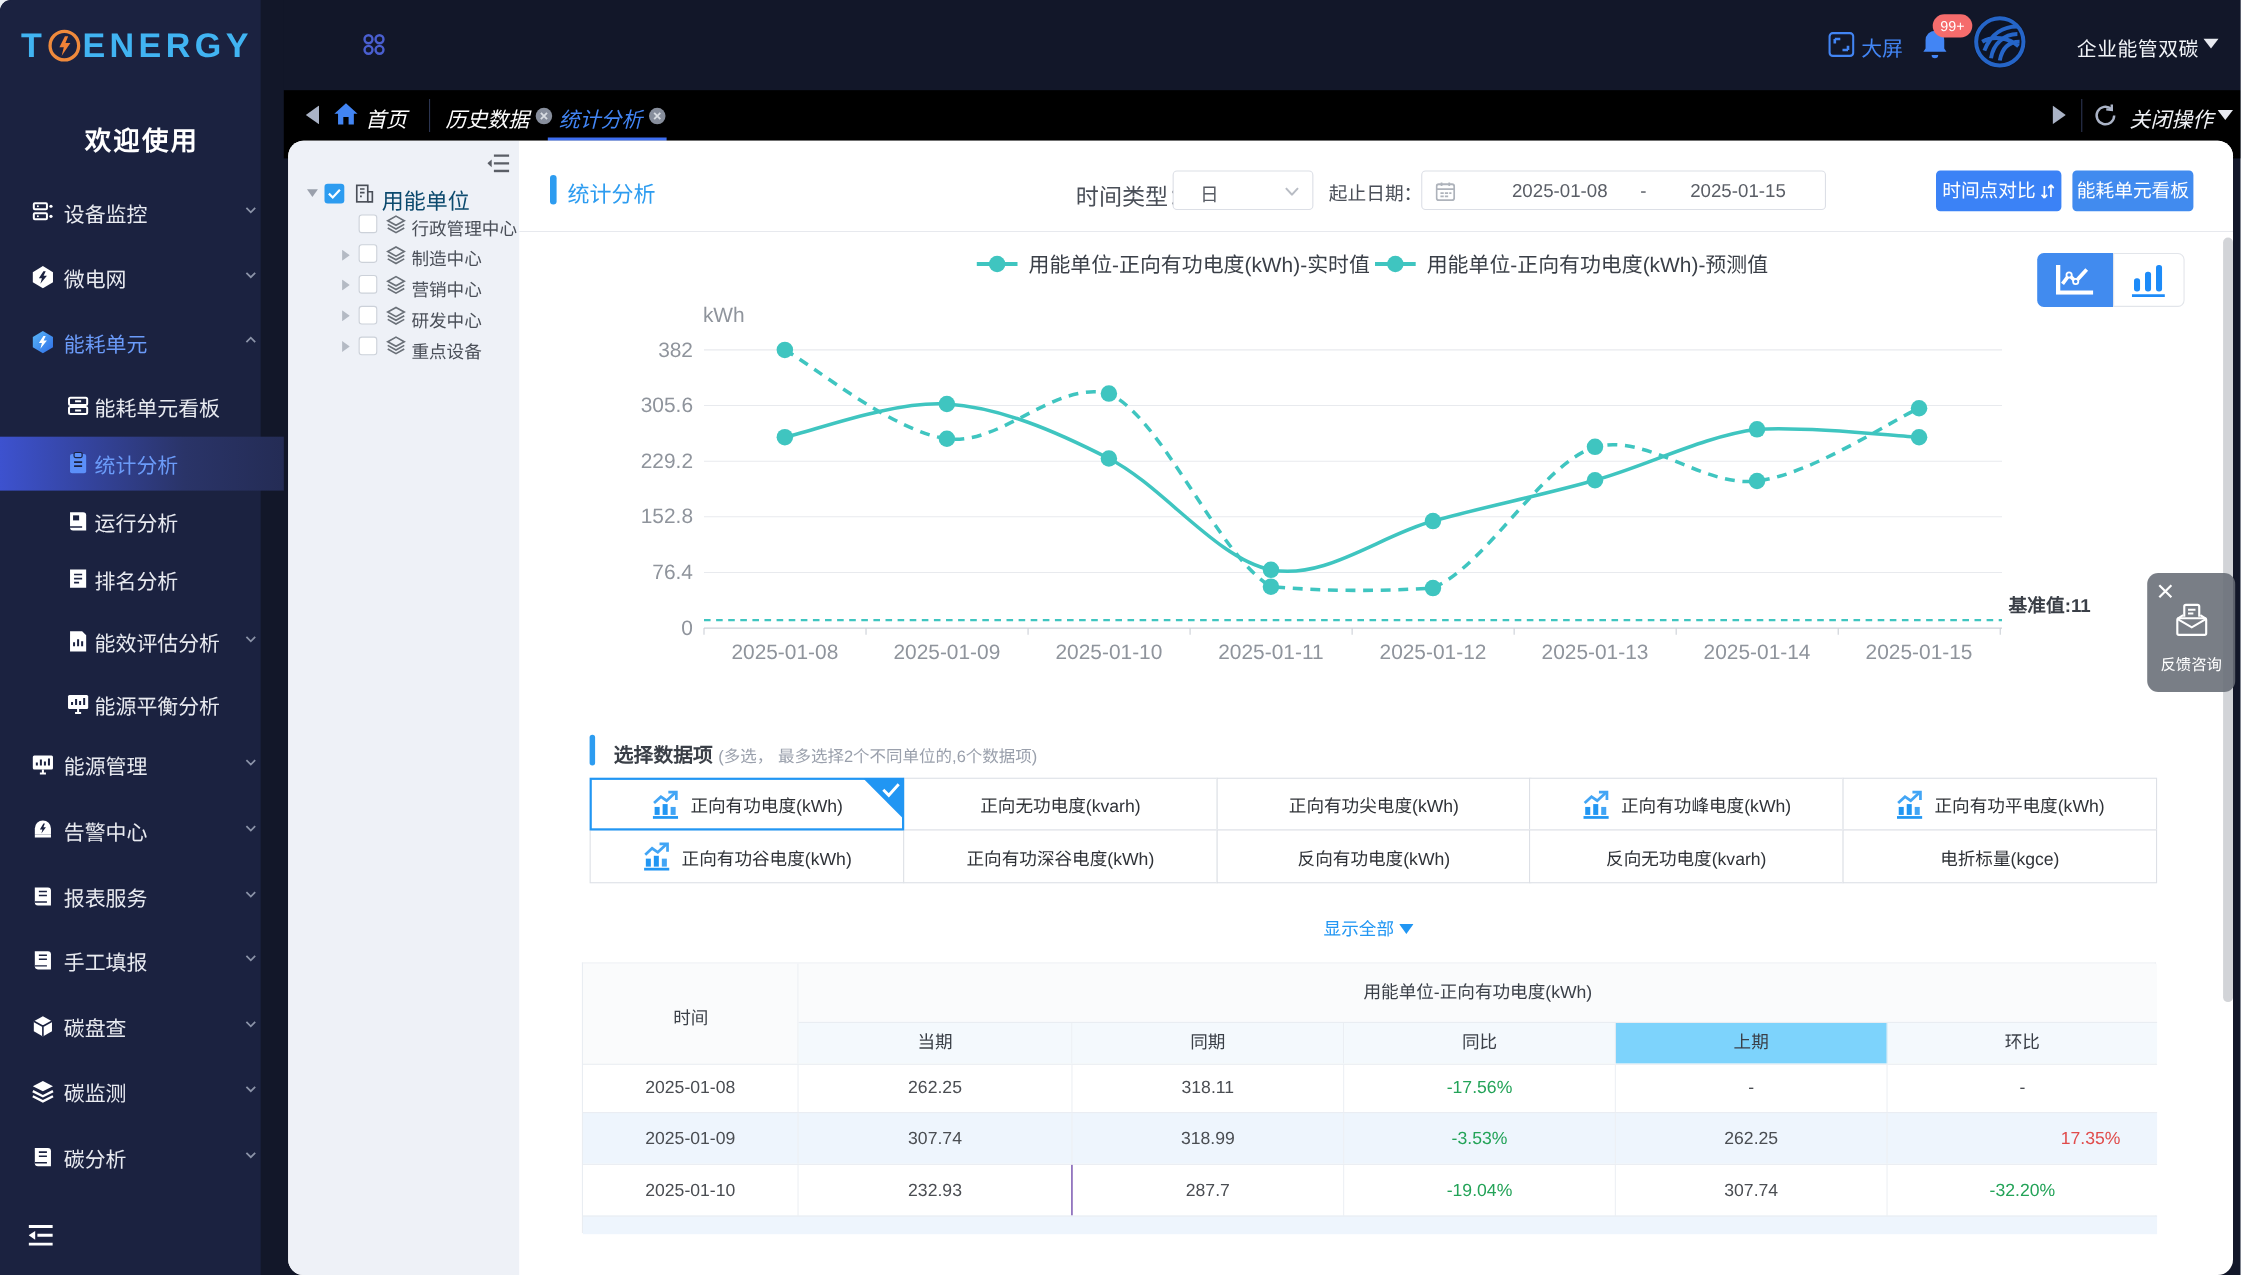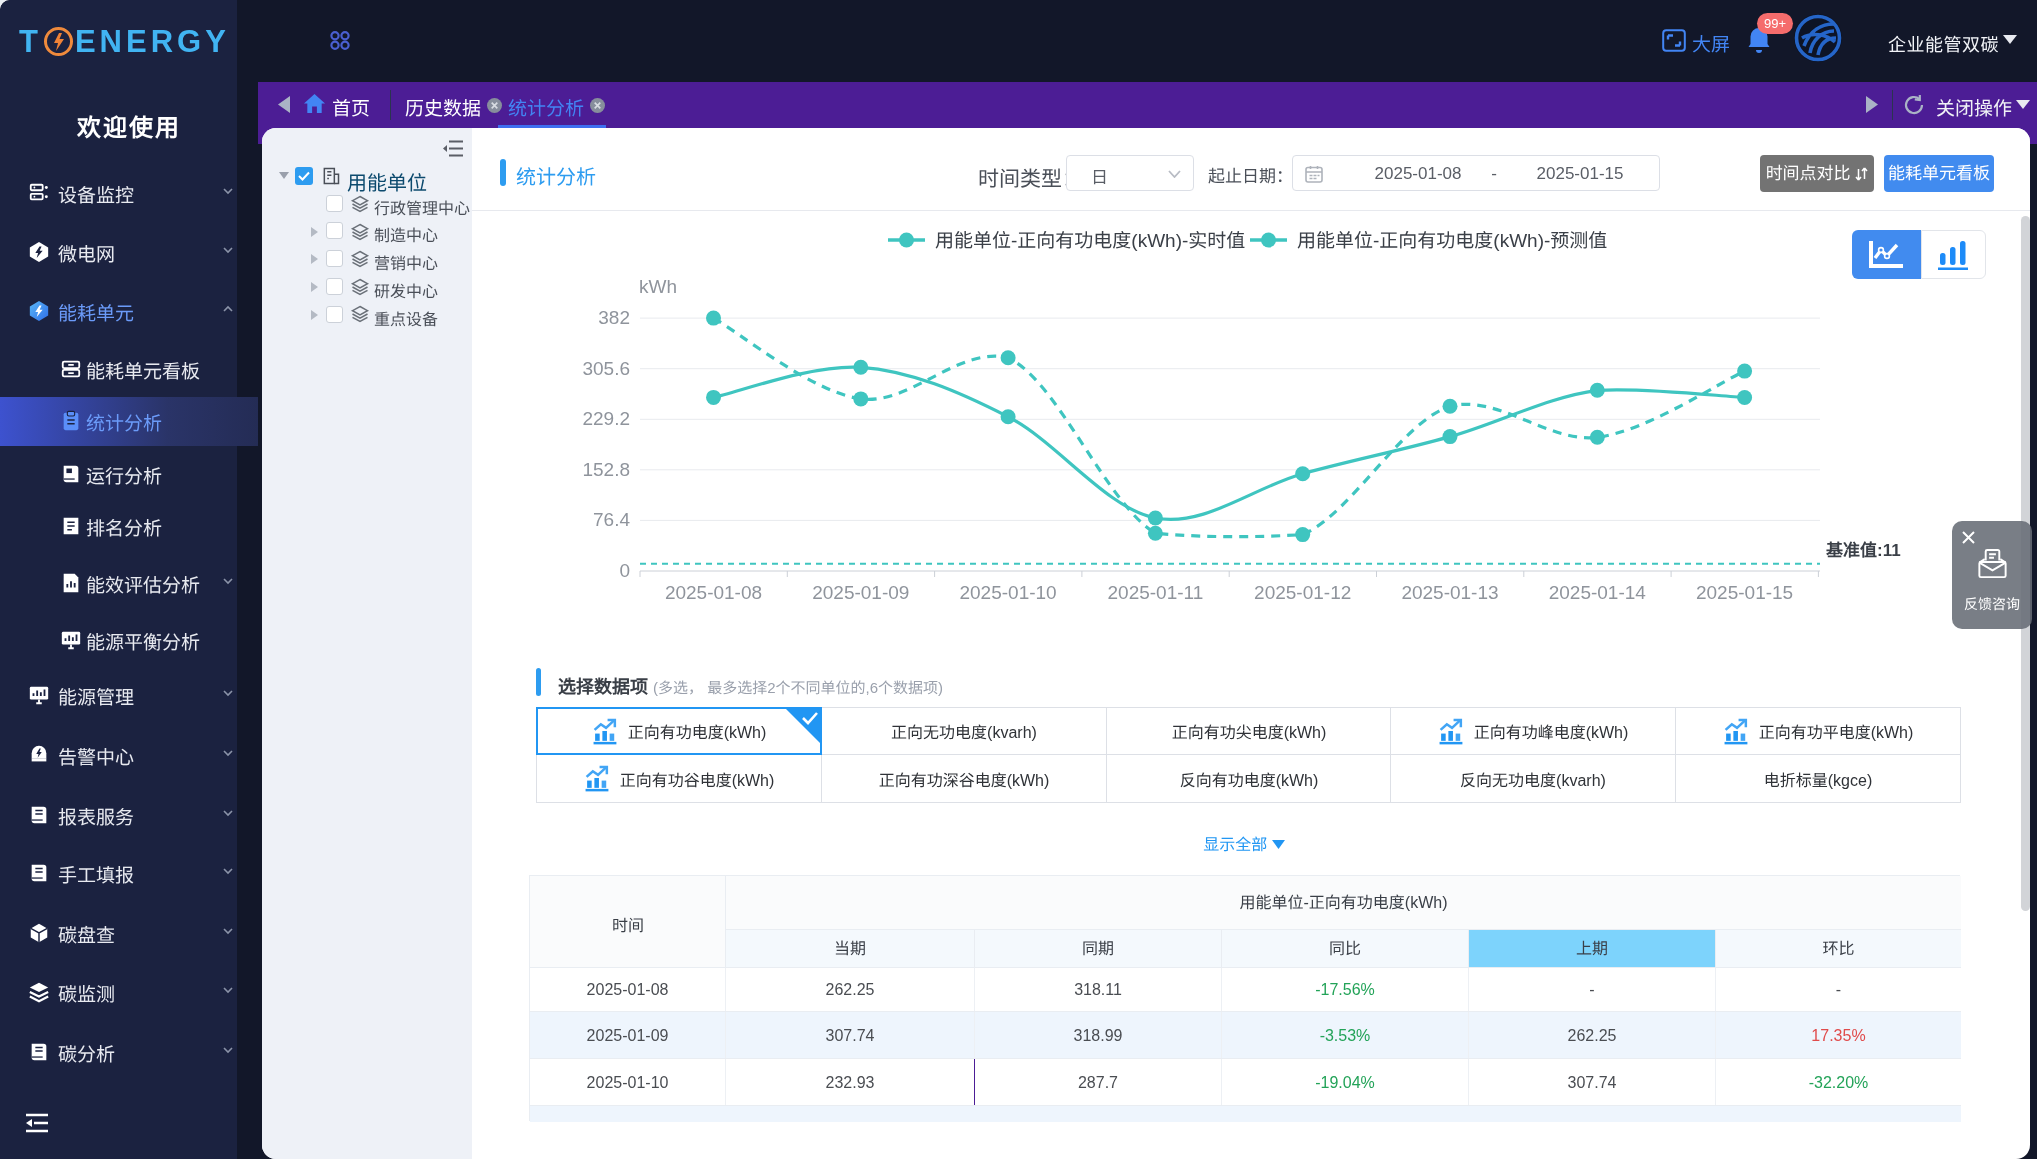--- a/index.html
+++ b/index.html
@@ -14,21 +14,21 @@
 .welcome { position:absolute; left:0; top:108px; width:258px; text-align:center; color:#fff; font-size:24px; font-weight:bold; letter-spacing:2px; }
 .mi { position:absolute; left:0; width:258px; height:44px; color:#e8eaf0; font-size:19px; }
 .mi .ic { position:absolute; left:28px; top:11px; width:22px; height:22px; }
 .mi .tx { position:absolute; left:58px; top:9px; }
 .mi .ar { position:absolute; right:24px; top:14px; width:12px; height:12px; }
 .mi.sub .ic { left:60px; }
 .mi.sub .tx { left:86px; }
 .mi.blue { color:#6b9bf9; }
 .active-band { position:absolute; left:0; top:397px; width:258px; height:49px; background:linear-gradient(90deg,#3d52cf 0%,#2a3468 65%,#242c55 100%); }
 #topbar { position:absolute; left:258px; top:0; width:1779px; height:82px; background:#121729; }
-#tabbar { position:absolute; left:258px; top:82px; width:1779px; height:62px; background:#4c1d95; }
+#tabbar { position:absolute; left:258px; top:82px; width:1779px; height:62px; background:#000000;font-style:italic; }
 #wrapper { position:absolute; left:262px; top:128px; width:1768px; height:1031px; background:#fff; border-radius:14px; }
 #treepanel { position:absolute; left:0; top:0; width:210px; height:1031px; background:#eef1f7; border-top-left-radius:14px; border-bottom-left-radius:14px; }
 #main { position:absolute; left:210px; top:0; width:1558px; height:1031px; }
 #filterbar { position:absolute; left:0; top:0; width:1558px; height:83px; border-bottom:1px solid #e7e9ee; border-top-right-radius:14px; background:#fff; }
 .sec-title-bar { position:absolute; width:6px; height:27px; border-radius:3px; background:#2d9cf0; }
 .btn { position:absolute; height:37px; border-radius:4px; color:#fff; font-size:17px; text-align:center; line-height:37px; }
 .cell { position:absolute; border:1px solid #dde0e6; background:#fff; font-size:16px; color:#2f3237; display:flex; align-items:center; justify-content:center; }
 .tbl-txt { color:#4a4d52; }
 .green { color:#23a358; }
 .red { color:#e04b4b; }
@@ -176,21 +176,21 @@
       <div style="position:absolute;left:820px;top:27px;width:368px;height:36px;border:1px solid #dcdfe6;border-radius:4px;background:#fff;">
         <svg style="position:absolute;left:12px;top:9px;" width="18" height="18" viewBox="0 0 18 18" fill="none" stroke="#aeb3bb" stroke-width="1.6">
               <rect x="1" y="2.5" width="16" height="14.5" rx="2"></rect>
               <path d="M1 7 h16 M5.5 1 v3 M12.5 1 v3"></path>
               <path d="M4.5 10.5 h3 M8.5 10.5 h3 M12.5 10.5 h2 M4.5 13.5 h3 M8.5 13.5 h3"></path>
             </svg>
         <div style="position:absolute;left:60px;top:8px;width:130px;text-align:center;font-size:17px;color:#5a5e66;">2025-01-08</div>
         <div style="position:absolute;left:193px;top:8px;width:16px;text-align:center;font-size:17px;color:#5a5e66;">-</div>
         <div style="position:absolute;left:222px;top:8px;width:130px;text-align:center;font-size:17px;color:#5a5e66;">2025-01-15</div>
       </div>
-      <div class="btn" style="left:1288px;top:27px;width:114px;background:#737373;">时间点对比 <svg width="13" height="14" viewBox="0 0 13 14" style="vertical-align:-2px;">
+      <div class="btn" style="left:1288px;top:27px;width:114px;background:#3b82f6;">时间点对比 <svg width="13" height="14" viewBox="0 0 13 14" style="vertical-align:-2px;">
               <path d="M3.5 13 L3.5 2 M3.5 13 L1 10 M3.5 13 L6 10" stroke="#fff" stroke-width="1.5" fill="none"></path>
               <path d="M9.5 1 L9.5 12 M9.5 1 L7 4 M9.5 1 L12 4" stroke="#fff" stroke-width="1.5" fill="none"></path>
             </svg></div>
       <div class="btn" style="left:1412px;top:27px;width:110px;background:#418bef;">能耗单元看板</div>
     </div>
     <div style="position:absolute;left:1380px;top:102px;width:69px;height:49px;background:#418bef;border-radius:6px 0 0 6px;">
       <svg style="position:absolute;left:17px;top:11px;" width="34" height="27" viewBox="0 0 34 27" fill="none">
             <path d="M2 0 V25 H34" stroke="#fff" stroke-width="4"></path>
             <path d="M6 17 L12 9 L18 15 L28 4" stroke="#fff" stroke-width="3.4"></path>
             <circle cx="12" cy="9" r="2.4" fill="#418bef" stroke="#fff" stroke-width="1.6"></circle>
@@ -351,21 +351,21 @@
         <div class="green" style="position:absolute;left:692px;top:0;width:247px;height:44px;border-right:1px solid #edf0f4;text-align:center;line-height:44px;font-size:16px;">-17.56%</div>
         <div class="tbl-txt" style="position:absolute;left:939px;top:0;width:247px;height:44px;border-right:1px solid #edf0f4;text-align:center;line-height:44px;font-size:16px;">-</div>
         <div class="tbl-txt" style="position:absolute;left:1186px;top:0;width:245px;height:44px;text-align:center;line-height:44px;font-size:16px;">-</div>
       </div>
       <div style="position:absolute;left:0;top:135px;width:1431px;height:47px;background:#eef5fd;border-top:1px solid #e9edf2;">
         <div class="tbl-txt" style="position:absolute;left:0px;top:0;width:196px;height:47px;border-right:1px solid #edf0f4;text-align:center;line-height:47px;font-size:16px;">2025-01-09</div>
         <div class="tbl-txt" style="position:absolute;left:196px;top:0;width:249px;height:47px;border-right:1px solid #edf0f4;text-align:center;line-height:47px;font-size:16px;">307.74</div>
         <div class="tbl-txt" style="position:absolute;left:445px;top:0;width:247px;height:47px;border-right:1px solid #edf0f4;text-align:center;line-height:47px;font-size:16px;">318.99</div>
         <div class="green" style="position:absolute;left:692px;top:0;width:247px;height:47px;border-right:1px solid #edf0f4;text-align:center;line-height:47px;font-size:16px;">-3.53%</div>
         <div class="tbl-txt" style="position:absolute;left:939px;top:0;width:247px;height:47px;border-right:1px solid #edf0f4;text-align:center;line-height:47px;font-size:16px;">262.25</div>
-        <div class="red" style="position:absolute;left:1186px;top:0;width:245px;height:47px;text-align:center;line-height:47px;font-size:16px;">17.35%</div>
+        <div class="red" style="position:absolute;left:1248px;top:0;width:245px;height:47px;text-align:center;line-height:47px;font-size:16px;">17.35%</div>
       </div>
       <div style="position:absolute;left:0;top:182px;width:1431px;height:47px;background:#fff;border-top:1px solid #e9edf2;">
         <div class="tbl-txt" style="position:absolute;left:0px;top:0;width:196px;height:47px;border-right:1px solid #edf0f4;text-align:center;line-height:47px;font-size:16px;">2025-01-10</div>
         <div class="tbl-txt" style="position:absolute;left:196px;top:0;width:249px;height:47px;border-right:1px solid #4c1d95;text-align:center;line-height:47px;font-size:16px;">232.93</div>
         <div class="tbl-txt" style="position:absolute;left:445px;top:0;width:247px;height:47px;border-right:1px solid #edf0f4;text-align:center;line-height:47px;font-size:16px;">287.7</div>
         <div class="green" style="position:absolute;left:692px;top:0;width:247px;height:47px;border-right:1px solid #edf0f4;text-align:center;line-height:47px;font-size:16px;">-19.04%</div>
         <div class="tbl-txt" style="position:absolute;left:939px;top:0;width:247px;height:47px;border-right:1px solid #edf0f4;text-align:center;line-height:47px;font-size:16px;">307.74</div>
         <div class="green" style="position:absolute;left:1186px;top:0;width:245px;height:47px;text-align:center;line-height:47px;font-size:16px;">-32.20%</div>
       </div>
       <div style="position:absolute;left:0;top:229px;width:1431px;height:17px;background:#eef5fd;border-top:1px solid #e9edf2;"></div>

